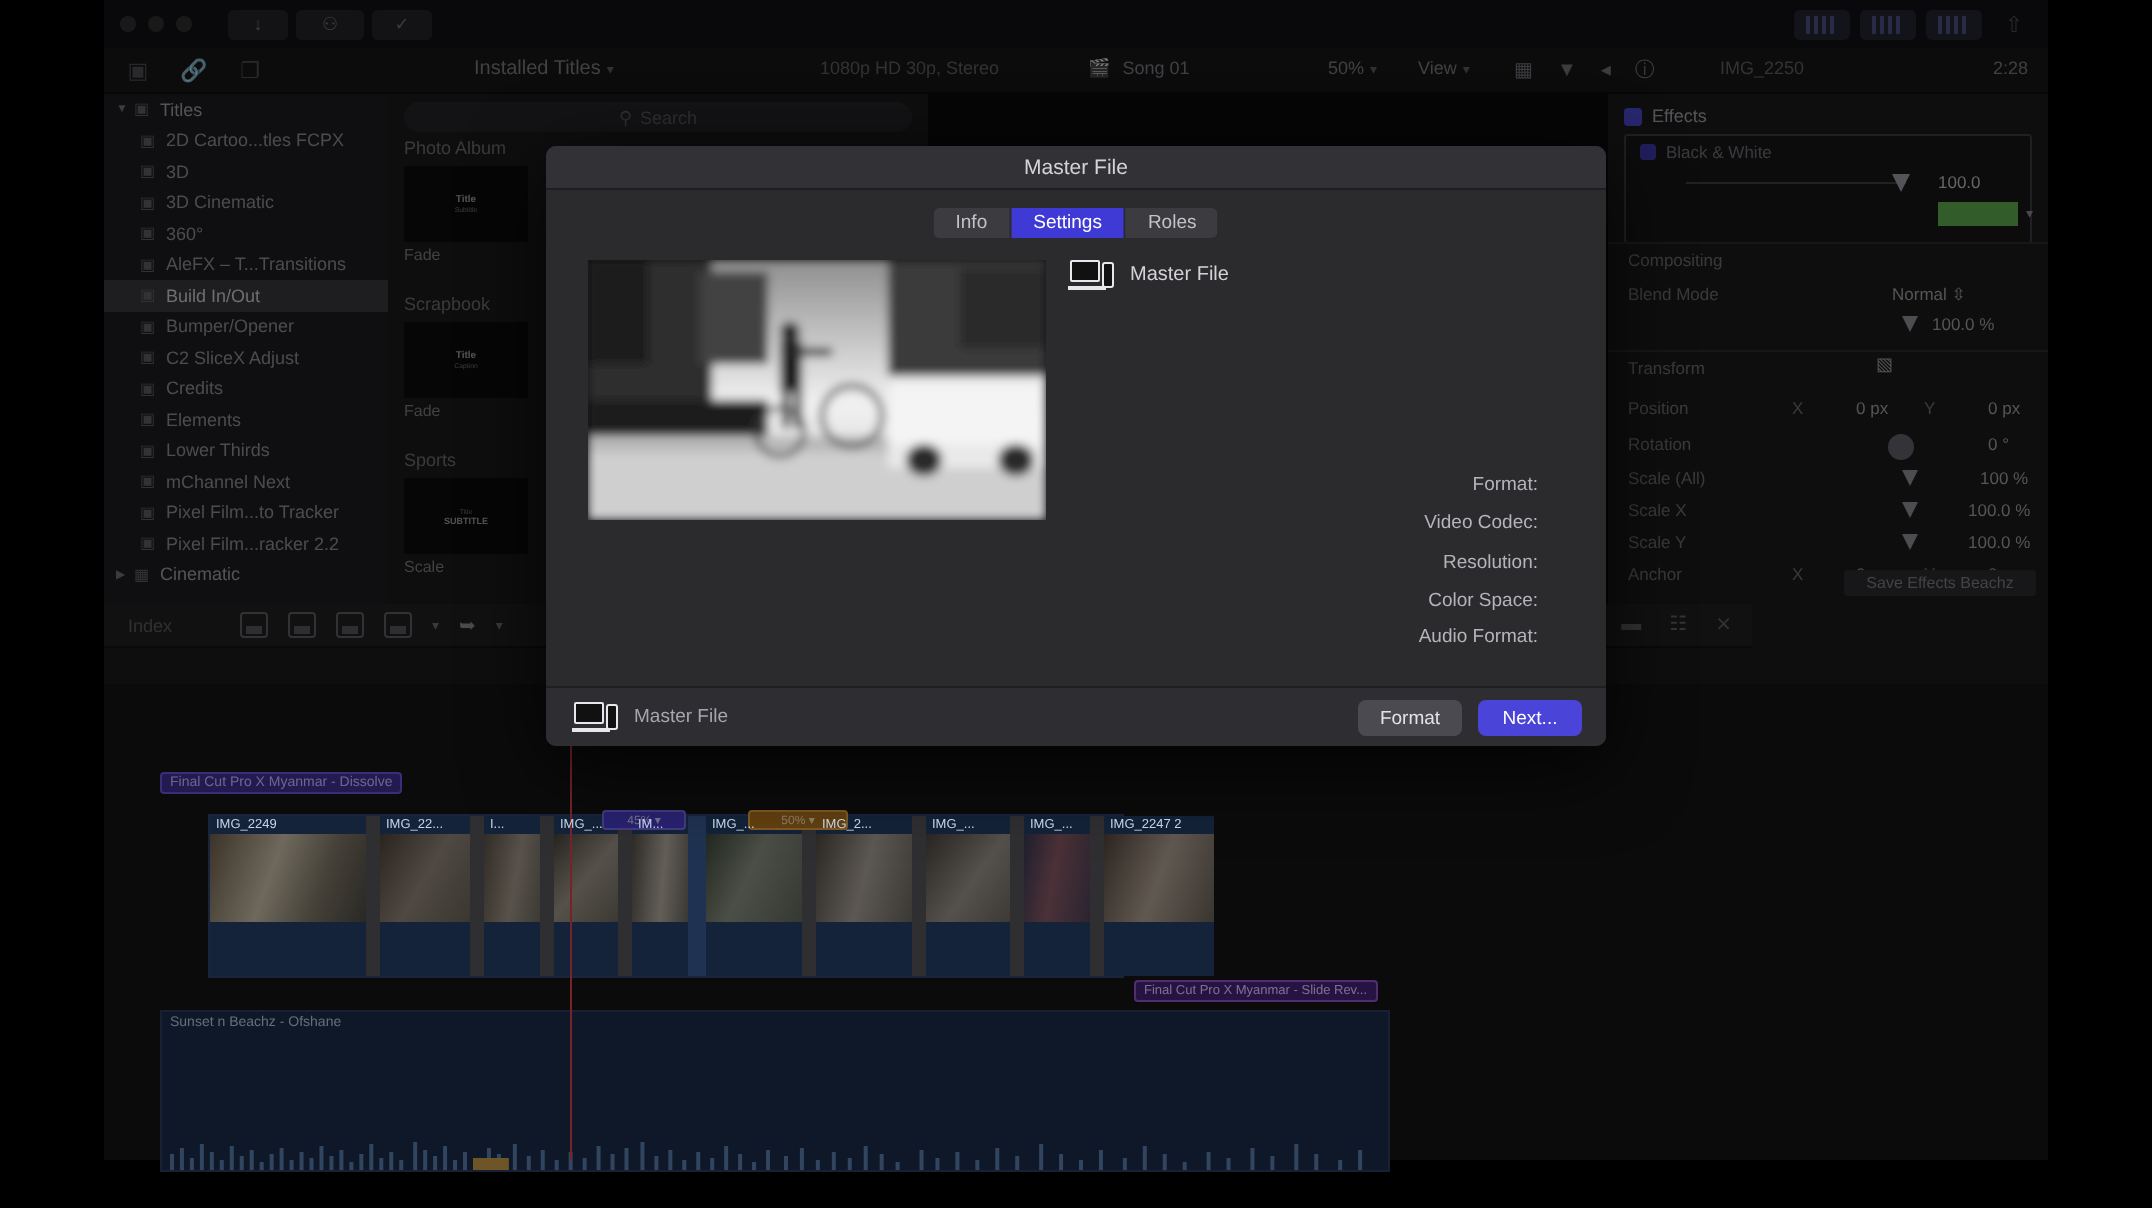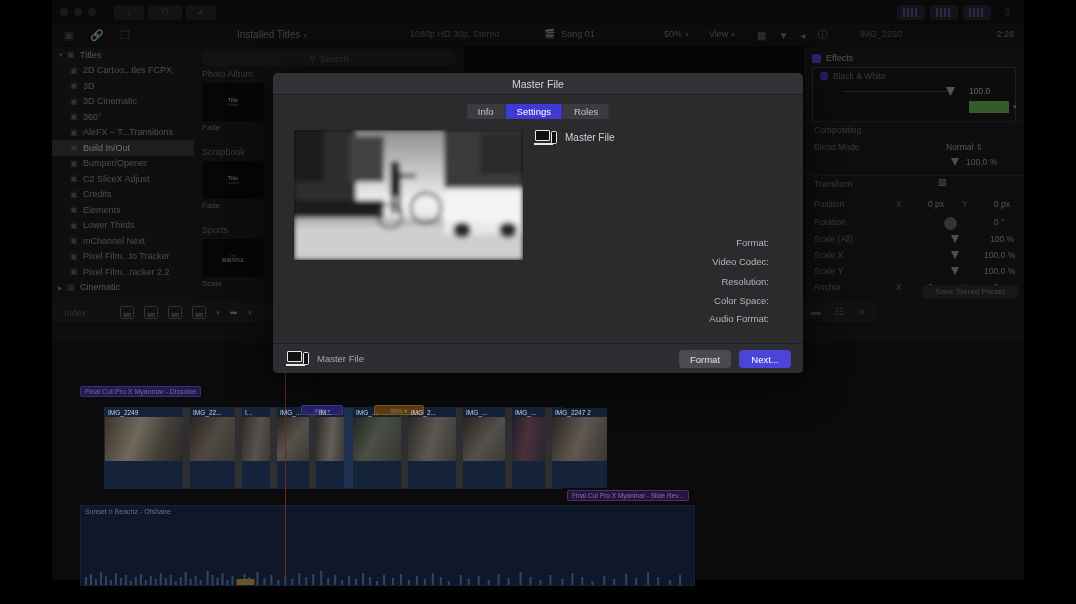--- a/index.html
+++ b/index.html
@@ -378,21 +378,21 @@
       <div class="ins-lbl" style="left:10px; top:219px">Scale Y</div>
       <div class="ins-tri" style="left:147px; top:220px"></div>
       <div class="ins-v" style="left:180px; top:219px">100.0 %</div>
 
       <div class="ins-lbl" style="left:10px; top:235px">Anchor</div>
       <div class="ins-lbl" style="left:92px; top:235px">X</div>
       <div class="ins-v" style="left:124px; top:235px">0 px</div>
       <div class="ins-lbl" style="left:158px; top:235px">Y</div>
       <div class="ins-v" style="left:190px; top:235px">0 px</div>
 
-      <div class="presetbtn">Save Stereo Preset</div>
+      <div class="presetbtn">Save Effects Beachz</div>
     </div>
 
     <div class="timeline">
       <div class="tl-bar">
         <div class="tl-index">Index</div>
         <div class="tl-tools">
           <div class="tl-tool"></div>
           <div class="tl-tool"></div>
           <div class="tl-tool"></div>
           <div class="tl-tool"></div>

